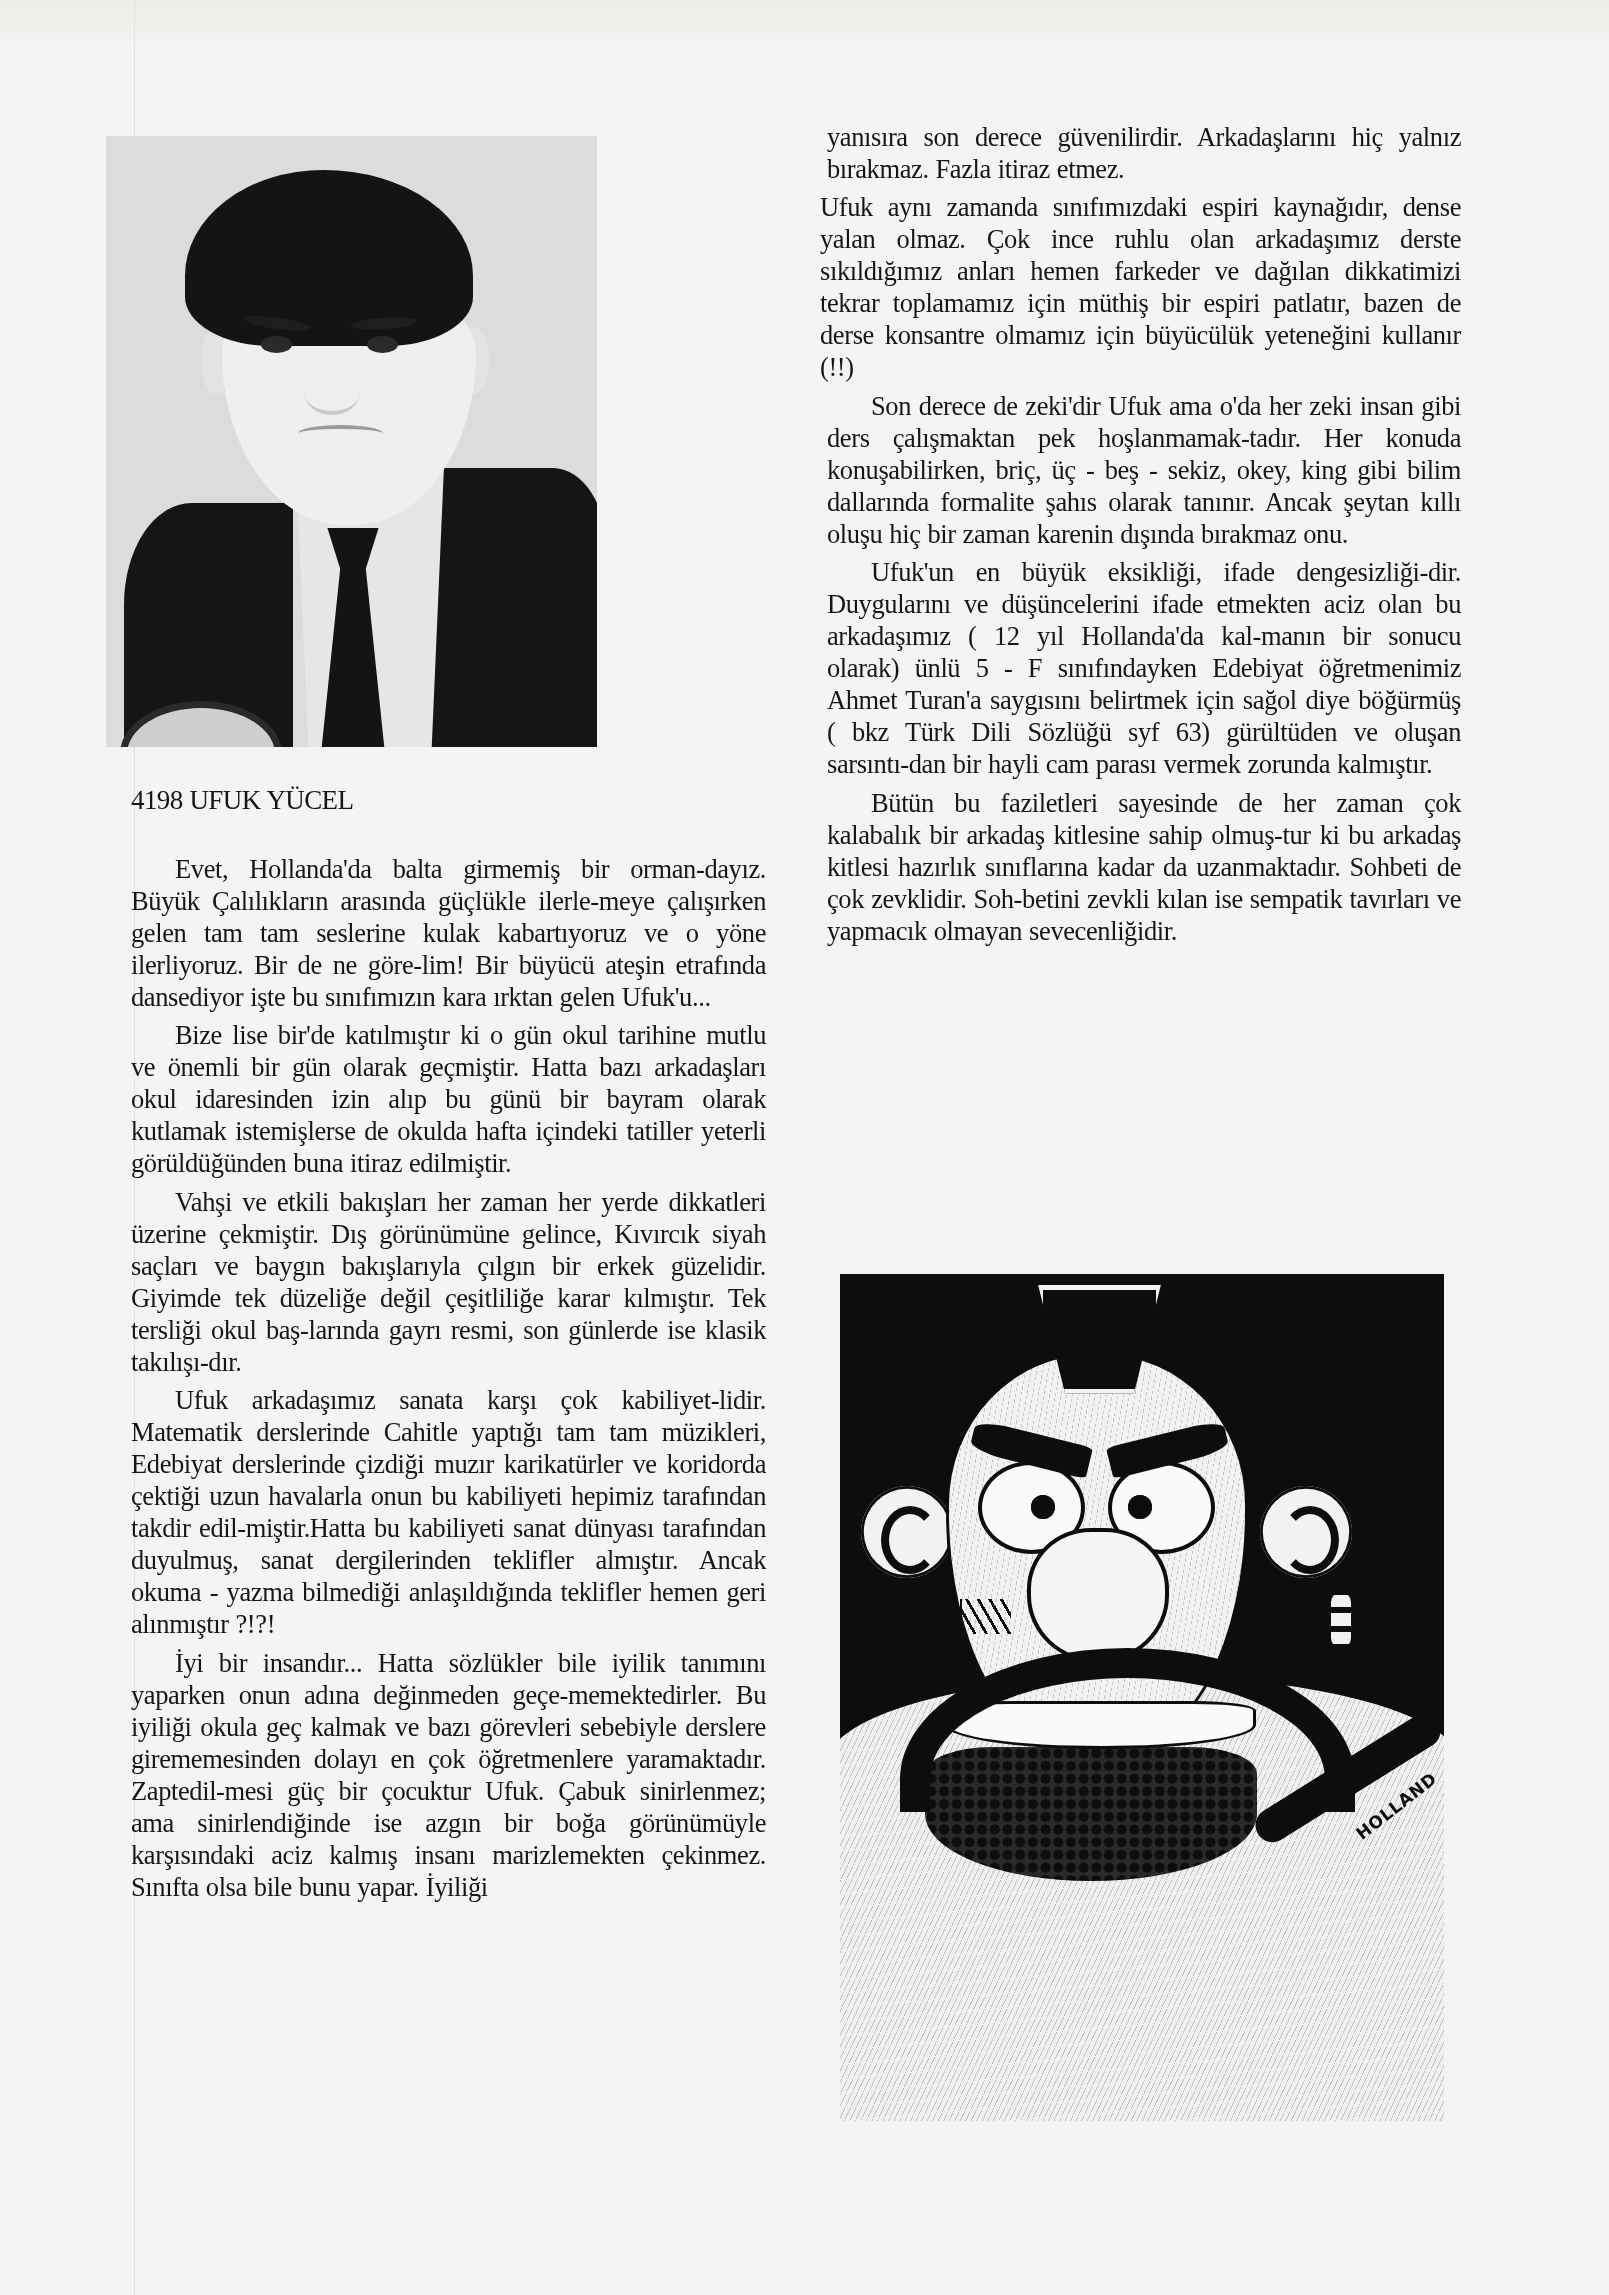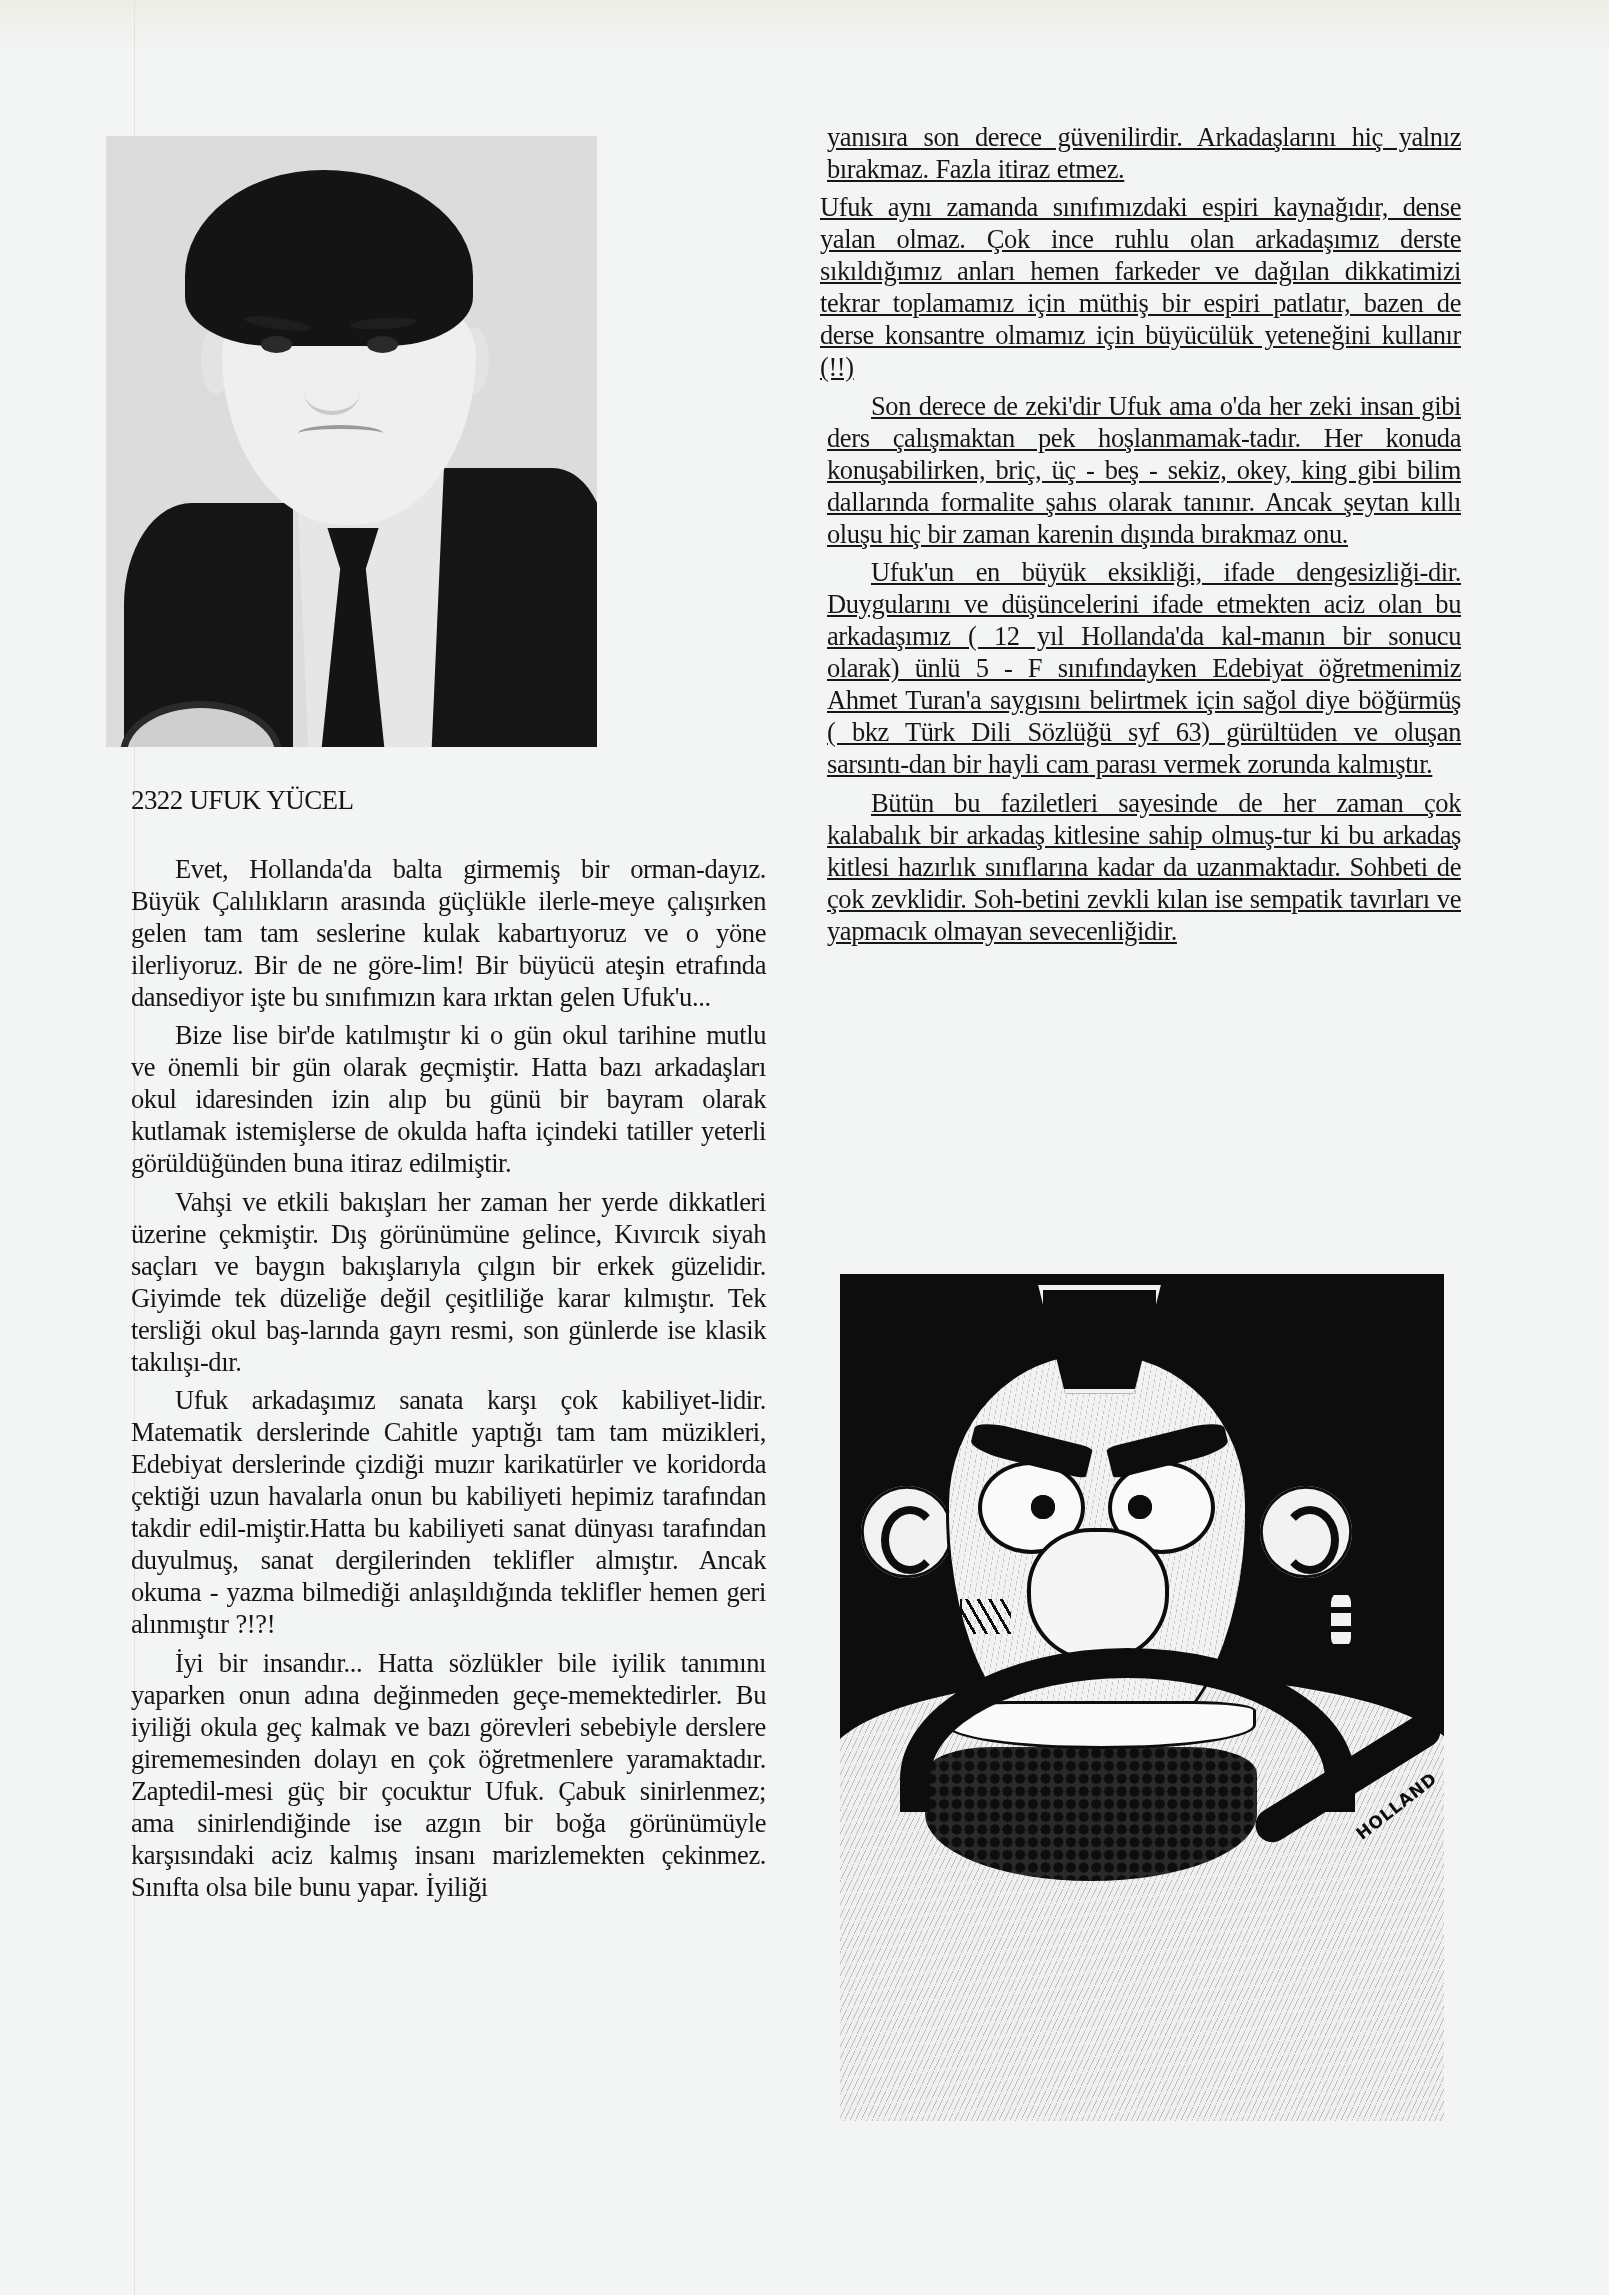--- a/index.html
+++ b/index.html
@@ -32,21 +32,21 @@
     .column {
       position: absolute;
       width: 635px;
       font-size: 26.5px;
       line-height: 32px;
       text-align: justify;
       letter-spacing: -0.4px;
       word-spacing: 0.7px;
     }
     .col-left { left: 131px; top: 784px; }
-    .col-right { left: 827px; top: 121px; width: 634px; text-decoration: underline; }
+    .col-right { left: 827px; top: 121px; width: 634px; }
 
     .para { margin: 0 0 6.4px 0; text-indent: 0; }
     .para.indent { text-indent: 44px; }
     .para.outdent { margin-left: -7px; }
 
     .name-heading {
       font-size: 27px;
       font-weight: normal;
       margin: 0 0 37px 0;
       letter-spacing: -0.6px;
@@ -234,21 +234,21 @@
   <div class="brow-l"></div>
   <div class="brow-r"></div>
   <div class="eye-l"></div>
   <div class="eye-r"></div>
   <div class="nose"></div>
   <div class="mouth"></div>
   <div class="stamp"></div>
 </div>
 
 <div class="column col-left">
-  <h2 class="name-heading">2322 UFUK YÜCEL</h2>
+  <h2 class="name-heading">4198 UFUK YÜCEL</h2>
   <p class="para indent">Evet, Hollanda'da balta girmemiş bir orman-dayız. Büyük Çalılıkların arasında güçlükle ilerle-meye çalışırken gelen tam tam seslerine kulak kabartıyoruz ve o yöne ilerliyoruz. Bir de ne göre-lim! Bir büyücü ateşin etrafında dansediyor işte bu sınıfımızın kara ırktan gelen Ufuk'u...</p>
   <p class="para indent">Bize lise bir'de katılmıştır ki o gün okul tarihine mutlu ve önemli bir gün olarak geçmiştir. Hatta bazı arkadaşları okul idaresinden izin alıp bu günü bir bayram olarak kutlamak istemişlerse de okulda hafta içindeki tatiller yeterli görüldüğünden buna itiraz edilmiştir.</p>
   <p class="para indent">Vahşi ve etkili bakışları her zaman her yerde dikkatleri üzerine çekmiştir. Dış görünümüne gelince, Kıvırcık siyah saçları ve baygın bakışlarıyla çılgın bir erkek güzelidir. Giyimde tek düzeliğe değil çeşitliliğe karar kılmıştır. Tek tersliği okul baş-larında gayrı resmi, son günlerde ise klasik takılışı-dır.</p>
   <p class="para indent">Ufuk arkadaşımız sanata karşı çok kabiliyet-lidir. Matematik derslerinde Cahitle yaptığı tam tam müzikleri, Edebiyat derslerinde çizdiği muzır karikatürler ve koridorda çektiği uzun havalarla onun bu kabiliyeti hepimiz tarafından takdir edil-miştir.Hatta bu kabiliyeti sanat dünyası tarafından duyulmuş, sanat dergilerinden teklifler almıştır. Ancak okuma - yazma bilmediği anlaşıldığında teklifler hemen geri alınmıştır ?!?!</p>
   <p class="para indent">İyi bir insandır... Hatta sözlükler bile iyilik tanımını yaparken onun adına değinmeden geçe-memektedirler. Bu iyiliği okula geç kalmak ve bazı görevleri sebebiyle derslere girememesinden dolayı en çok öğretmenlere yaramaktadır. Zaptedil-mesi güç bir çocuktur Ufuk. Çabuk sinirlenmez; ama sinirlendiğinde ise azgın bir boğa görünümüyle karşısındaki aciz kalmış insanı marizlemekten çekinmez. Sınıfta olsa bile bunu yapar. İyiliği</p>
 </div>
 
 <div class="column col-right">
   <p class="para">yanısıra son derece güvenilirdir. Arkadaşlarını hiç yalnız bırakmaz. Fazla itiraz etmez.</p>
   <p class="para outdent">Ufuk aynı zamanda sınıfımızdaki espiri kaynağıdır, dense yalan olmaz. Çok ince ruhlu olan arkadaşımız derste sıkıldığımız anları hemen farkeder ve dağılan dikkatimizi tekrar toplamamız için müthiş bir espiri patlatır, bazen de derse konsantre olmamız için büyücülük yeteneğini kullanır (!!)</p>

